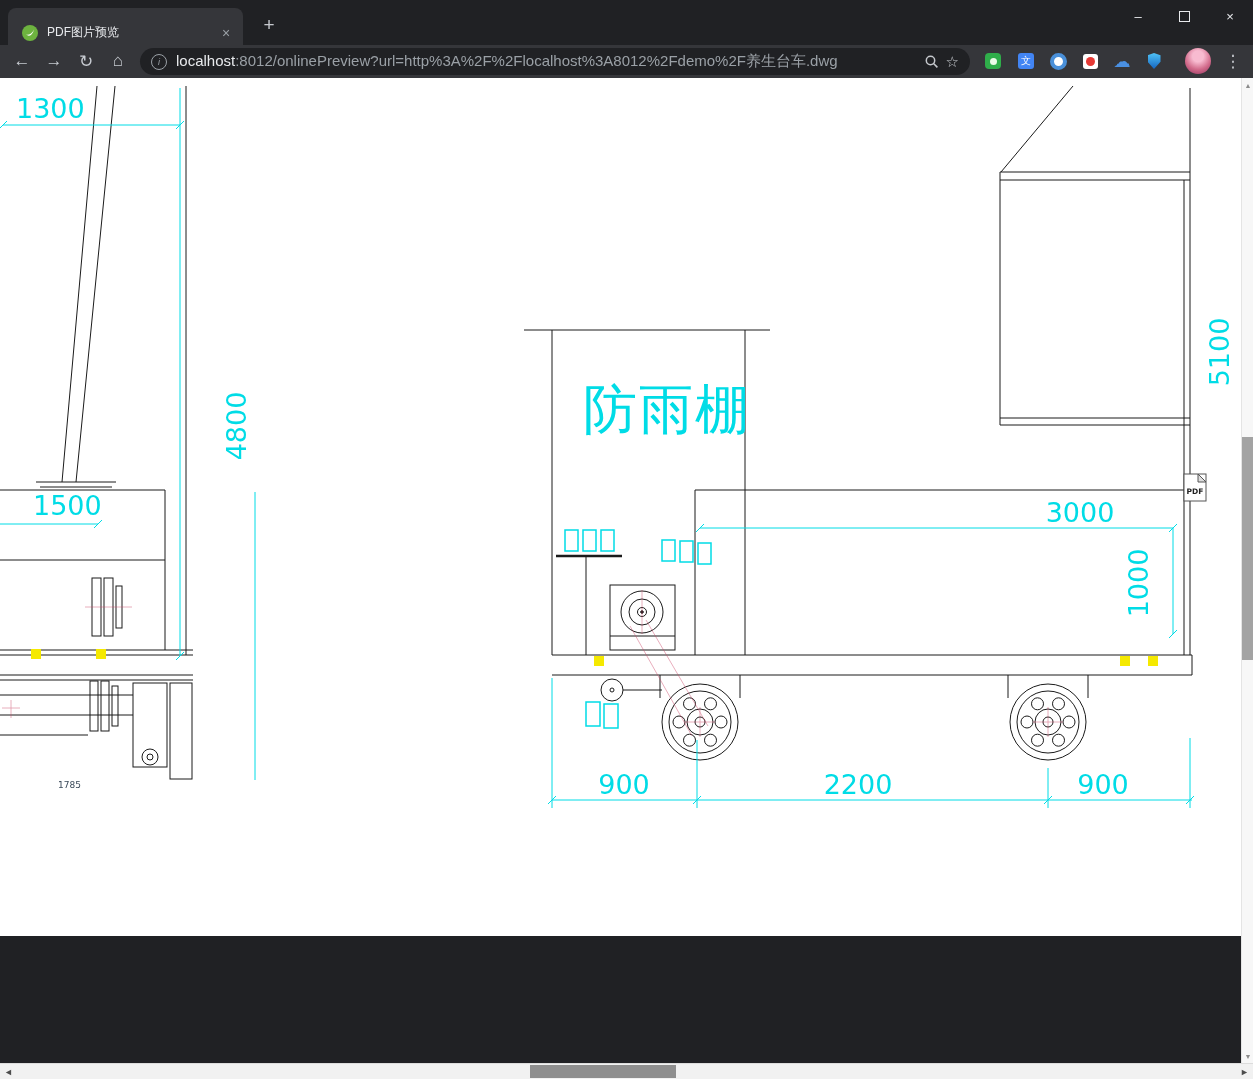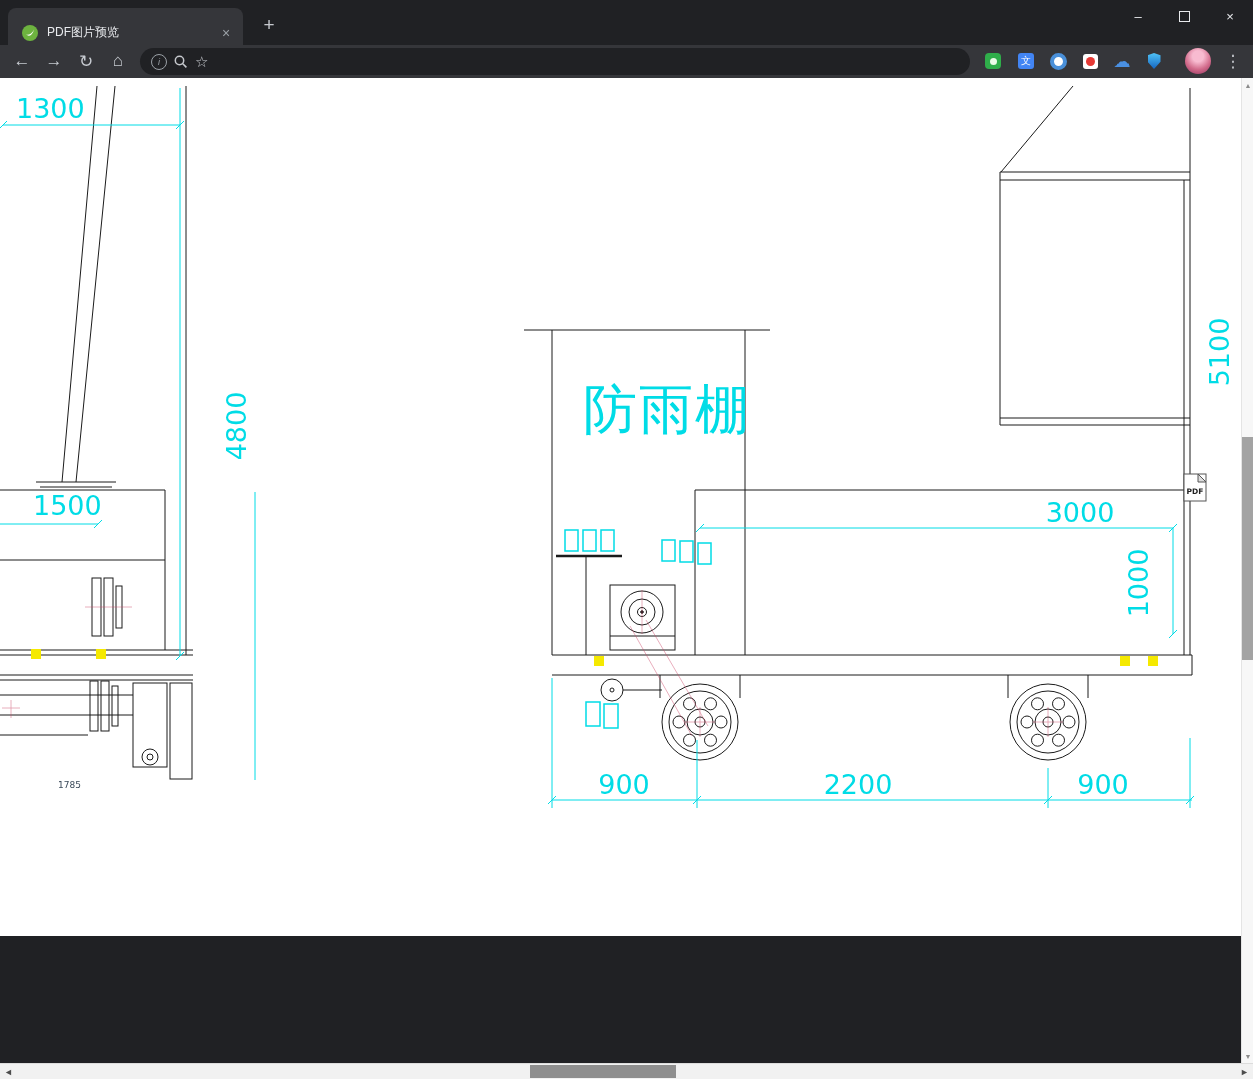--- a/index.html
+++ b/index.html
@@ -74,20 +74,21 @@
   </div>
 
   <div class="toolbar">
     <div class="nav-btn" style="left:8px">←</div>
     <div class="nav-btn" style="left:40px">→</div>
     <div class="nav-btn" style="left:72px">↻</div>
     <div class="nav-btn" style="left:104px">⌂</div>
 
     <div class="omnibox">
       <span class="info-icon">i</span>
+      <span class="url"><span class="host">localhost</span><span class="rest">:8012/onlinePreview?url=http%3A%2F%2Flocalhost%3A8012%2Fdemo%2F养生台车.dwg</span></span>
       <svg class="zoom-icon" width="16" height="16" viewBox="0 0 16 16">
         <circle cx="6.5" cy="6.5" r="4.2" fill="none" stroke="#c5c8cd" stroke-width="1.5"></circle>
         <line x1="9.8" y1="9.8" x2="13.4" y2="13.4" stroke="#c5c8cd" stroke-width="1.6"></line>
       </svg>
       <span class="star">☆</span>
     </div>
 
     <div class="ext" style="left:980px">
         <span class="ext-green">
           <i></i>

